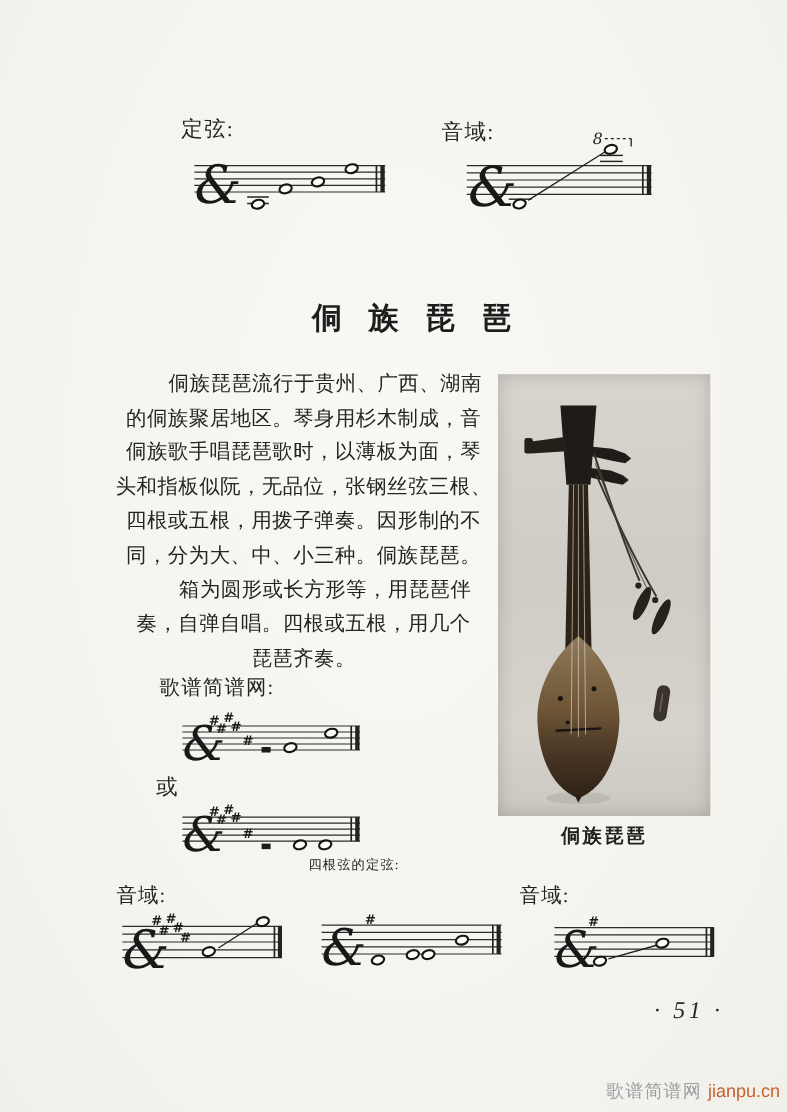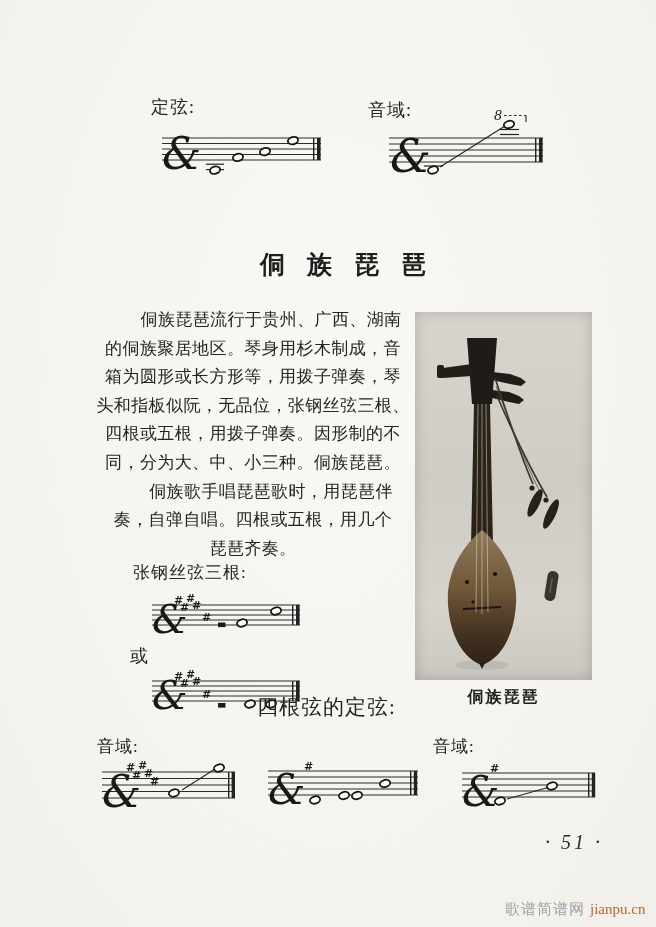--- a/index.html
+++ b/index.html
@@ -81,21 +81,21 @@
     font-style:italic;
     font-size:20px;
     letter-spacing:3px;
     color:#2a2a2a;
   }
   .watermark{
     position:absolute;
     left:505px;top:900px;
     font-size:15px;
     white-space:nowrap;
-    font-family:Liberation Serif, serif;
+    font-family:Liberation Sans, sans-serif;
   }
   .watermark .site-name{color:#9b9fa3;letter-spacing:1px;}
   .watermark .site-url{color:#c8602c;margin-left:5px;}
   svg text.clef{
     font-family:"DejaVu Serif", serif;
     font-style:italic;
     fill:#181818;
   }
   svg text.sharp{
     font-family:"DejaVu Sans", sans-serif;
@@ -156,30 +156,30 @@
     <text class="oct" x="109" y="10">8</text>
     <line x1="119" y1="5.5" x2="141" y2="5.5" stroke="#222" stroke-width="1.1" stroke-dasharray="2.5,2.5"></line>
     <line x1="141" y1="5.5" x2="141" y2="12" stroke="#222" stroke-width="1.1"></line>
   </svg>
 
   <div class="page-title">侗族琵琶</div>
 
   <div class="body-text">
     <div class="line indent">侗族琵琶流行于贵州、广西、湖南</div>
     <div class="line">的侗族聚居地区。琴身用杉木制成，音</div>
-    <div class="line">箱为圆形或长方形等，用拨子弹奏，琴</div>
+    <div class="line">侗族歌手唱琵琶歌时，以薄板为面，琴</div>
     <div class="line">头和指板似阮，无品位，张钢丝弦三根、</div>
     <div class="line">四根或五根，用拨子弹奏。因形制的不</div>
     <div class="line">同，分为大、中、小三种。侗族琵琶。</div>
-    <div class="line indent">侗族歌手唱琵琶歌时，用琵琶伴</div>
+    <div class="line indent">箱为圆形或长方形等，用琵琶伴</div>
     <div class="line">奏，自弹自唱。四根或五根，用几个</div>
     <div class="line">琵琶齐奏。</div>
   </div>
 
-  <div class="subheading">张钢丝弦三根:</div>
+  <div class="subheading">歌谱简谱网:</div>
 
   <svg class="staff" style="left:148px;top:588px;" width="162" height="52" viewBox="0 0 162 52">
     <g stroke="#2b2b2b" stroke-width="1">
       <line x1="4" y1="17" x2="152" y2="17"></line>
         <line x1="4" y1="22" x2="152" y2="22"></line>
       <line x1="4" y1="27" x2="152" y2="27"></line>
         <line x1="4" y1="32" x2="152" y2="32"></line>
       <line x1="4" y1="37" x2="152" y2="37"></line>
     </g>
     <rect x="144" y="17" width="1.4" height="20" fill="#222"></rect>
@@ -261,21 +261,21 @@
 
       <g transform="rotate(9 136 274)">
         <rect x="131" y="259" width="11" height="30" rx="5" fill="#3a342c"></rect>
         <line x1="136" y1="266" x2="136" y2="281" stroke="#8f8778" stroke-width="1.2" opacity="0.6"></line>
       </g>
     </svg>
   </div>
   <div class="photo-caption">侗族琵琶</div>
 
   <div class="label" style="left:97px;top:735px;font-size:17px;">音域:</div>
-  <div class="label" style="left:257px;top:693px;font-size:21px;font-family:Liberation Serif, serif;">四根弦的定弦:</div>
+  <div class="label" style="left:257px;top:713px;font-size:11px;font-family:Liberation Serif, serif;">四根弦的定弦:</div>
   <div class="label" style="left:433px;top:735px;font-size:17px;">音域:</div>
 
   <svg class="staff" style="left:98px;top:757px;" width="142" height="56" viewBox="0 0 142 56">
     <g stroke="#2b2b2b" stroke-width="1">
       <line x1="4" y1="15" x2="137" y2="15"></line>
         <line x1="4" y1="21.5" x2="137" y2="21.5"></line>
       <line x1="4" y1="28" x2="137" y2="28"></line>
         <line x1="4" y1="34.5" x2="137" y2="34.5"></line>
       <line x1="4" y1="41" x2="137" y2="41"></line>
     </g>

